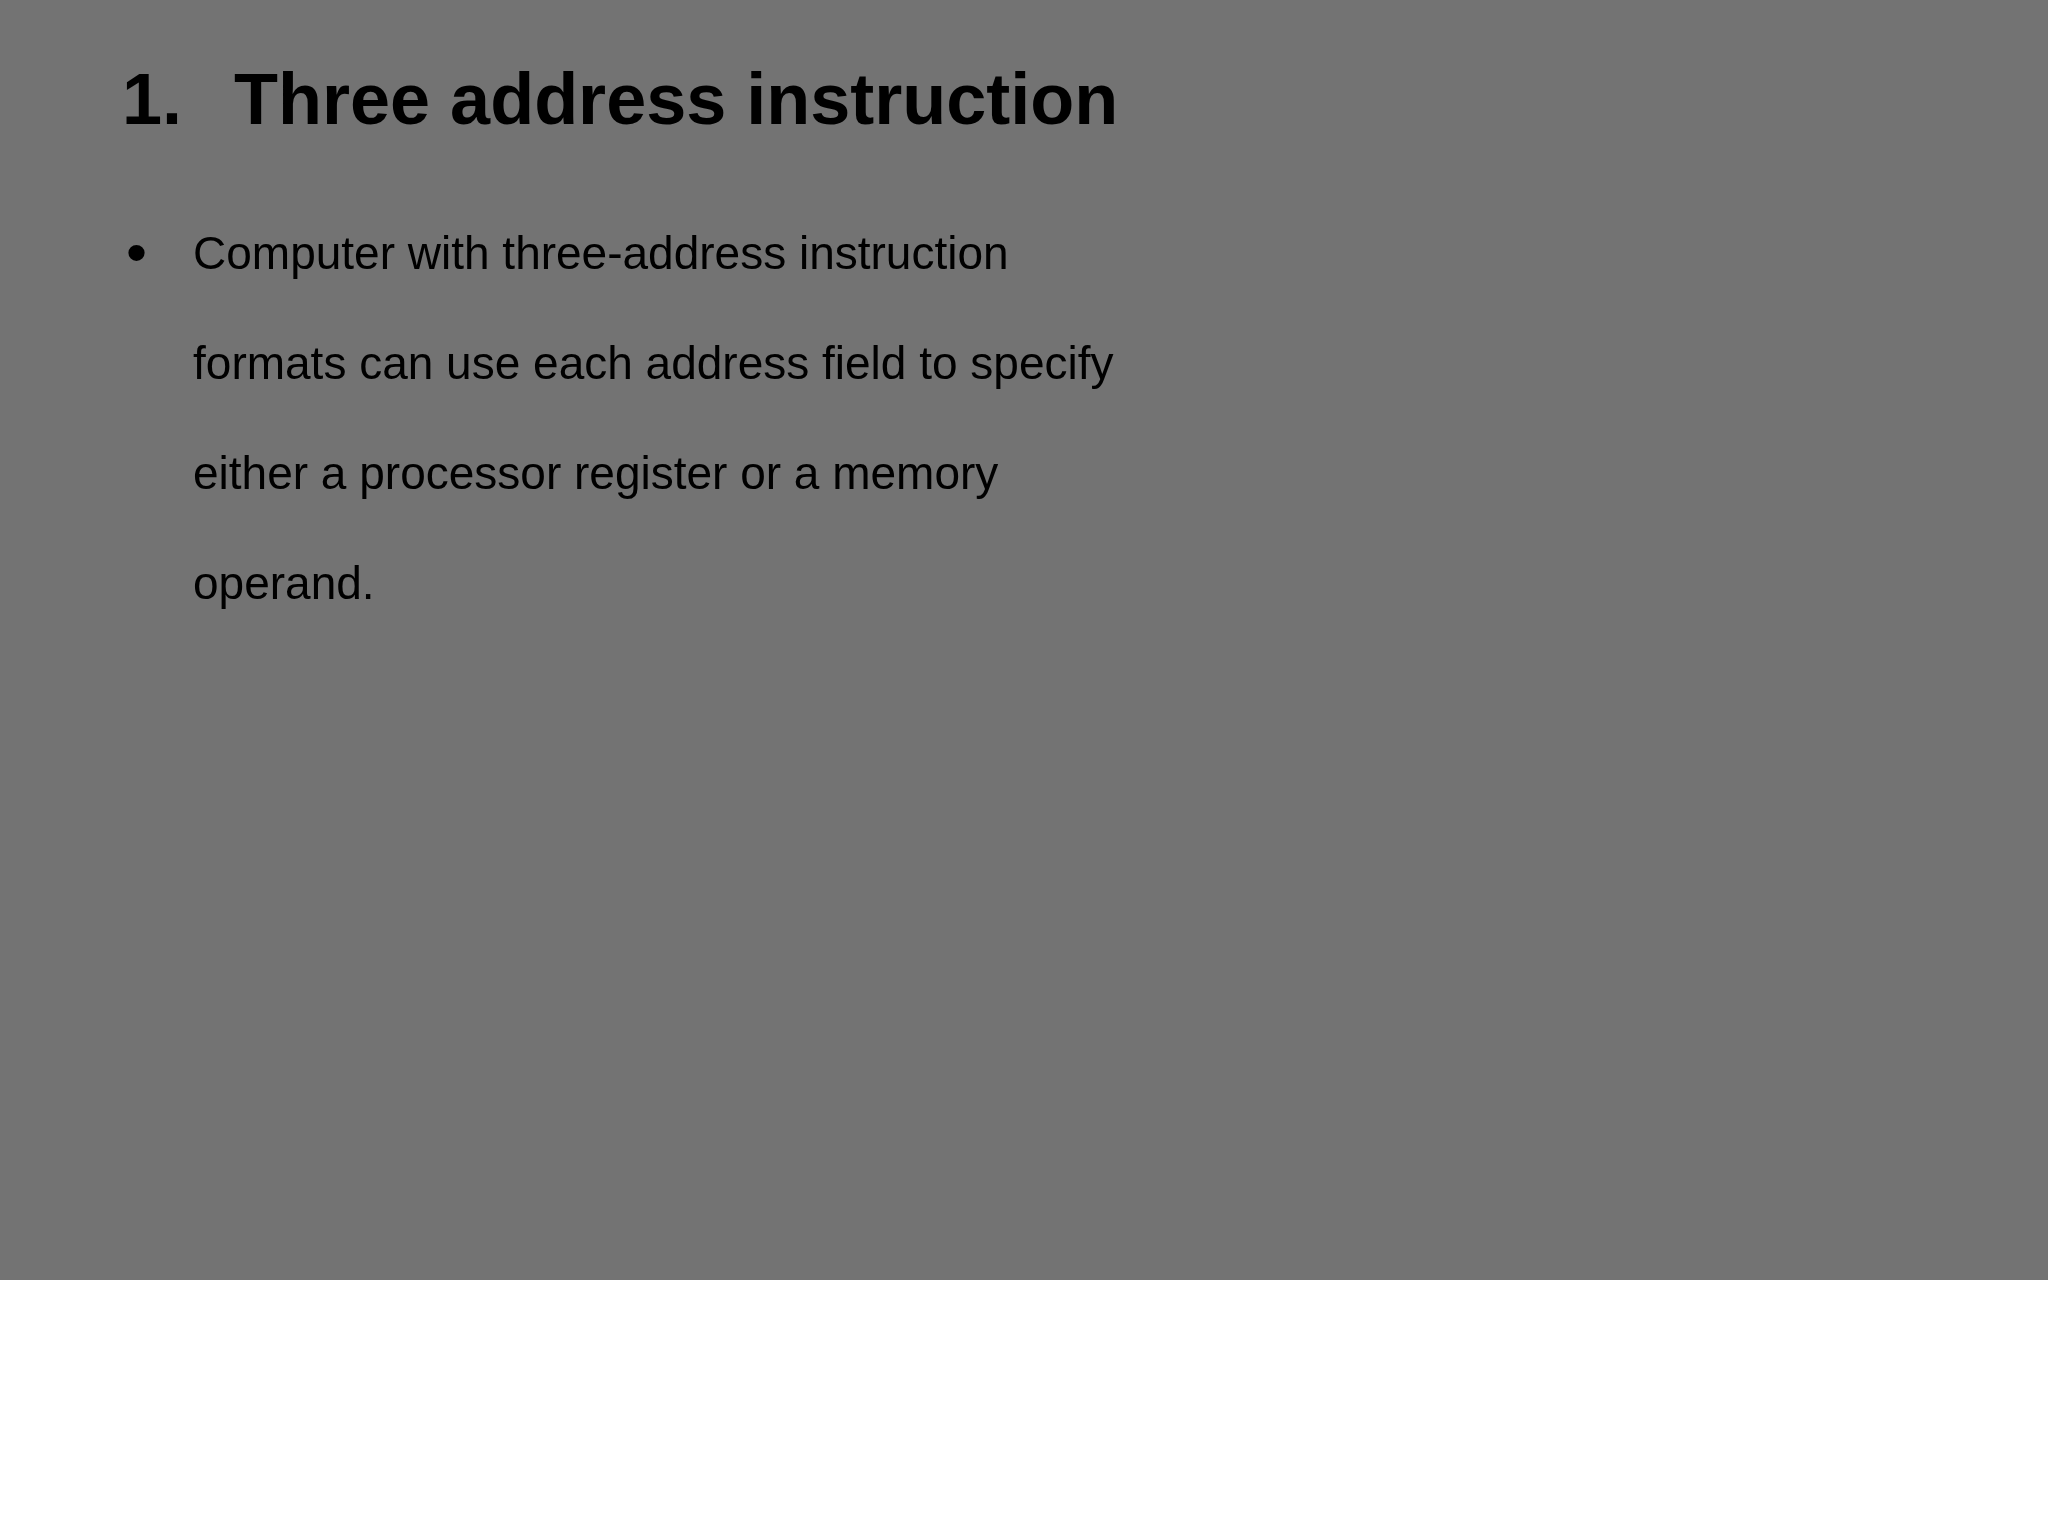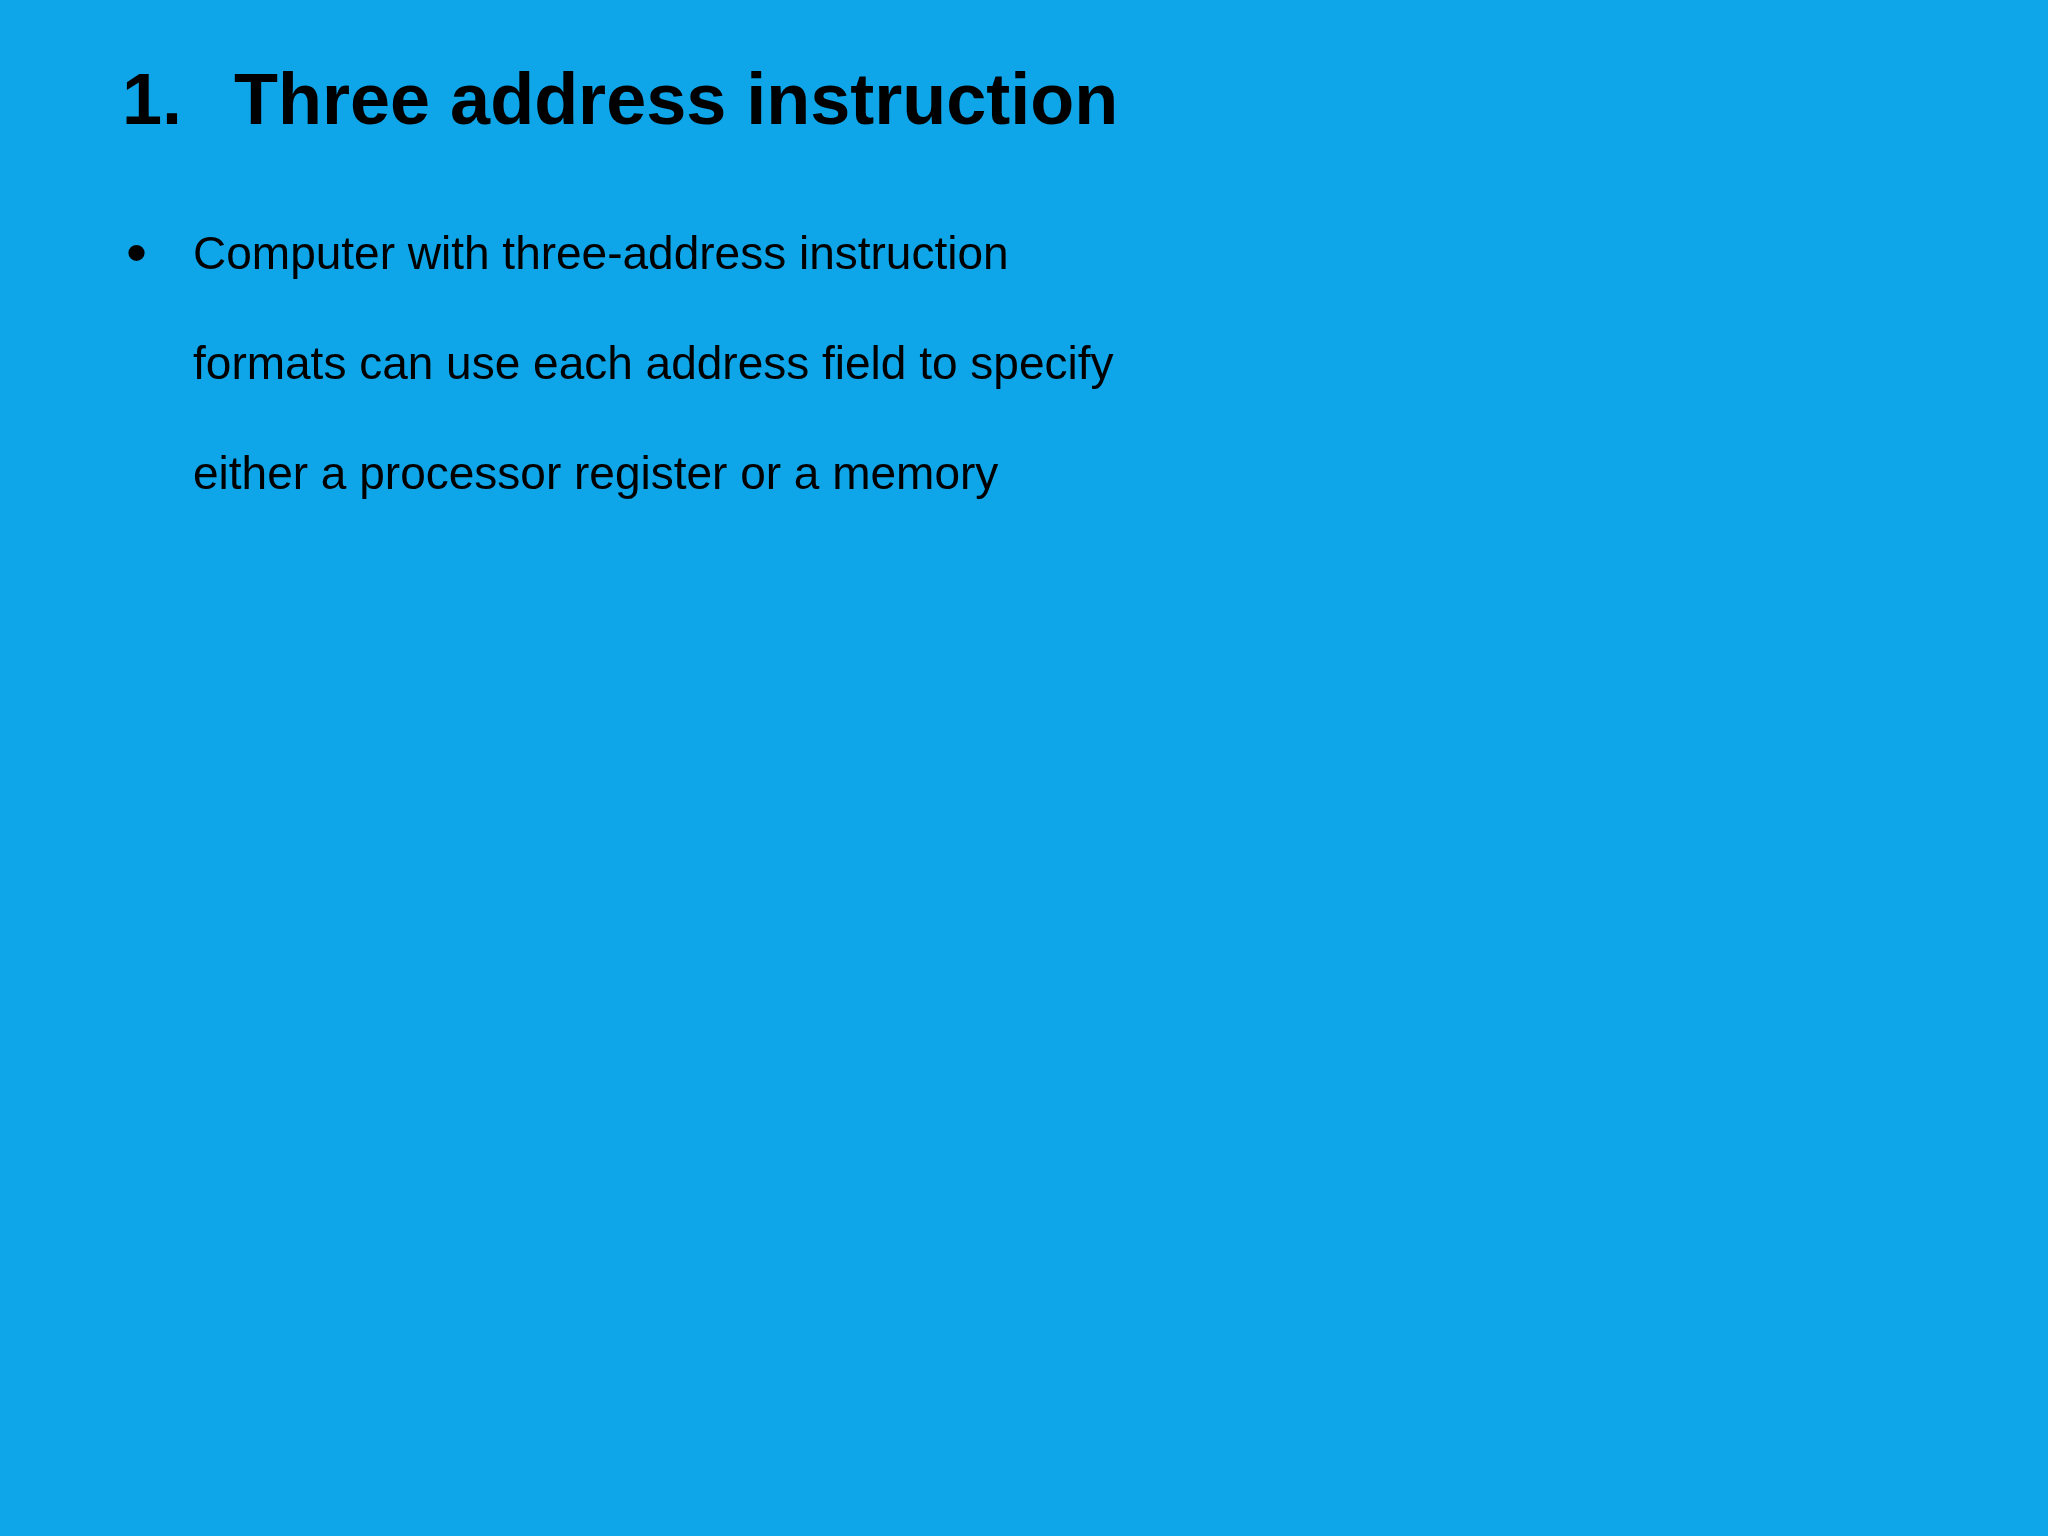--- a/index.html
+++ b/index.html
@@ -3,22 +3,22 @@
 <meta charset="utf-8">
 <style>
   html, body {
     margin: 0;
     padding: 0;
     background: #ffffff;
   }
   .slide {
     position: relative;
     width: 2048px;
-    height: 1536px;
-    background: #0ea5e9;
+    height: 1280px;
+    background: #737373;
     color: #000000;
     font-family: "Liberation Sans", sans-serif;
     overflow: hidden;
   }
   .heading {
     position: absolute;
     top: 58px;
     left: 122px;
     font-size: 72px;
     font-weight: 700;
@@ -59,16 +59,17 @@
   <div class="heading">
     <span class="heading-number">1.</span><span>Three address instruction</span>
   </div>
 
   <div class="bullet-item">
     <span class="bullet-marker">•</span>
     <span class="bullet-lines">
       <span class="bullet-line">Computer with three-address instruction</span>
       <span class="bullet-line">formats can use each address field to specify</span>
       <span class="bullet-line">either a processor register or a memory</span>
+      <span class="bullet-line">operand.</span>
     </span>
   </div>
 
 </div>
 
 </body></html>

